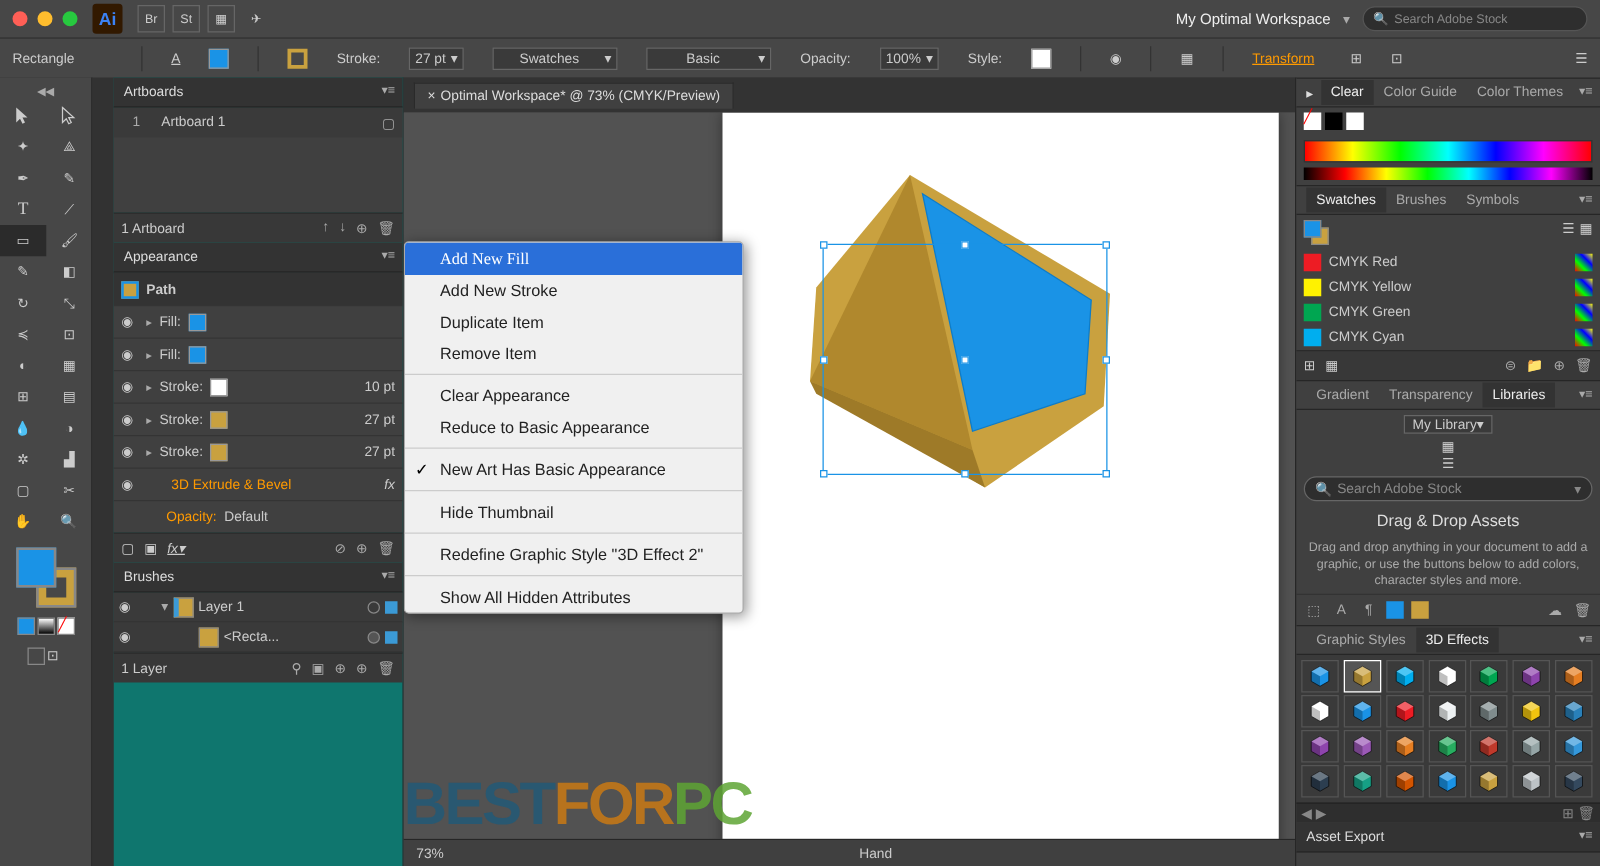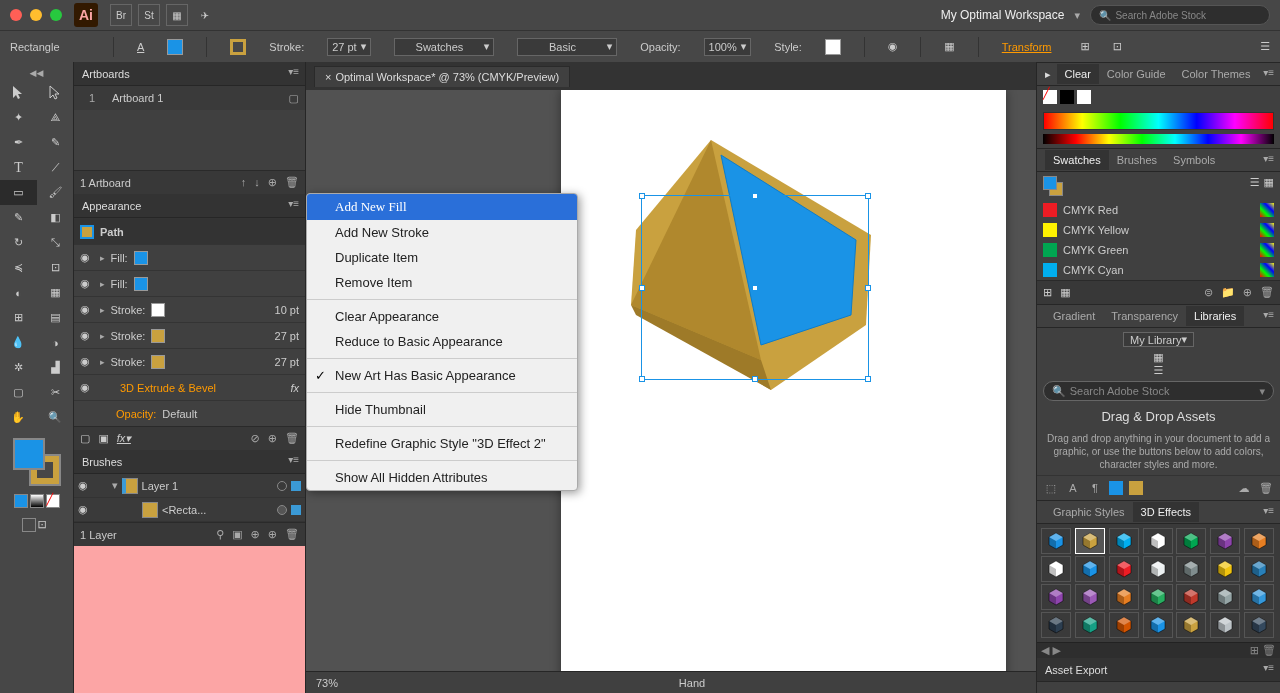--- a/index.html
+++ b/index.html
@@ -1,21 +1,21 @@
 <!DOCTYPE html>
 <html><head>
 <meta charset="utf-8">
 <style>
 * { box-sizing: border-box; margin: 0; padding: 0; font-family: -apple-system, "Segoe UI", Helvetica, Arial, sans-serif; user-select: none; }
 body { width: 1280px; height: 693px; background: #323232; overflow: hidden; color: #ccc; font-size: 11px; }
 .titlebar { height: 30px; background: #474747; display: flex; align-items: center; padding: 0 10px; }
 .traffic { display: flex; gap: 8px; margin-right: 12px; }
 .tlight { width: 12px; height: 12px; border-radius: 50%; }
 .red { background: #ff5f56; } .yellow { background: #ffbd2e; } .green { background: #27c93f; }
-.ai-icon { width: 24px; height: 24px; background: #321900; color:#fca5a5; display:flex; align-items: center; justify-content: center; font-weight: bold; margin-right:12px; border-radius:3px; font-size:14px;}
+.ai-icon { width: 24px; height: 24px; background: #321900; color:#3b82f6; display:flex; align-items: center; justify-content: center; font-weight: bold; margin-right:12px; border-radius:3px; font-size:14px;}
 .tb-sq{width:22px; height:22px; border:1px solid #666; margin-right:6px; display:flex; align-items:center; justify-content:center; color:#ccc; font-size:10px;}
 .titlebar-right{margin-left:auto; display:flex; align-items:center; gap:10px;}
 .workspace-label{color:#eee; font-size:12px;}
 .stock-search{width:180px; height:20px; background:#2e2e2e; border:1px solid #555; border-radius:10px; color:#888; font-size:10px; padding:0 8px; display:flex; align-items:center; gap:4px;}
 .optionsbar{height:32px; background:#474747; border-top:1px solid #333; display:flex; align-items:center; padding:0 10px; gap:23px; font-size:11px; color:#ccc;}
 .ob-swatch{width:16px; height:16px; border:1px solid #999;}
 .ob-dd{background:#3a3a3a; border:1px solid #666; height:18px; padding:0 4px; display:flex; align-items:center; gap:4px; color:#ccc;}
 .vsep{width:1px; height:20px; background:#333;}
 .ob-link{color:#ff9a00; text-decoration:underline; font-size:11px;}
 .main-area{display:flex; height:calc(100% - 62px);}
@@ -23,21 +23,21 @@
 .tool-grid{display:grid; grid-template-columns:1fr 1fr; gap:0; }
 .tool{width:37px; height:25px; display:flex; align-items:center; justify-content:center; color:#ccc; cursor:pointer;}
 .tool svg{width:16px; height:16px;}
 .tool.active{background:#2b2b2b;}
 .fill-stroke{margin:8px auto; width:48px; height:48px; position:relative;}
 .fs-fill{position:absolute; top:0; left:0; width:32px; height:32px; background:#1a93e6; border:2px solid #888;}
 .fs-stroke{position:absolute; bottom:0; right:0; width:32px; height:32px; background:#c9a13f; border:2px solid #888;}
 .fs-stroke::after{content:''; position:absolute; inset:6px; background:#474747;}
 .mode-row{display:flex; justify-content:center; gap:2px; margin-top:6px;}
 .mode-sw{width:14px; height:14px; border:1px solid #888;}
-.left-panels{width:232px; background:#fca5a5; display:flex; flex-direction:column; border-right:1px solid #262626;}
+.left-panels{width:232px; background:#0f766e; display:flex; flex-direction:column; border-right:1px solid #262626;margin-left:17px;}
 .panel-header{height:24px; background:#333; display:flex; align-items:center; padding:0 8px; font-size:11px; color:#ddd; border-bottom:1px solid #262626; position:relative;}
 .panel-header.tabs{background:#404040; border-top:1px solid #262626;}
 .panel-tab{padding:4px 8px; color:#aaa;}
 .panel-tab.active{background:#333; color:#eee;}
 .panel-menu{position:absolute; right:6px; top:4px; color:#aaa; font-size:10px;}
 .panel-body{background:#404040;}
 .artboard-row{display:flex; align-items:center; height:24px; padding:0 6px; background:#3a3a3a; gap:8px;}
 .ab-num{width:24px; text-align:center; color:#aaa;}
 .panel-footer{height:24px; background:#383838; border-top:1px solid #2a2a2a; display:flex; align-items:center; padding:0 6px; gap:8px; font-size:11px; color:#ccc;}
 .pf-icons{margin-left:auto; display:flex; gap:8px; color:#aaa;}
@@ -382,20 +382,23 @@
           <div class="ctx-sep"></div>
           <div class="ctx-item"><span class="ctx-check">✓</span>New Art Has Basic Appearance</div>
           <div class="ctx-sep"></div>
           <div class="ctx-item">Hide Thumbnail</div>
           <div class="ctx-sep"></div>
           <div class="ctx-item">Redefine Graphic Style "3D Effect 2"</div>
           <div class="ctx-sep"></div>
           <div class="ctx-item">Show All Hidden Attributes</div>
         </div>
 
+      <div class="watermark">
+        <span class="wm-best">BEST</span><span class="wm-for">FOR</span><span class="wm-pc">PC</span>
+      </div>
     </div>
     <div class="statusbar">
       <span>73%</span>
       <span style="margin:0 auto;">Hand</span>
     </div>
   </div>
 
   <div class="right-panels">
     <div class="rp-section">
       <div class="panel-header tabs">

